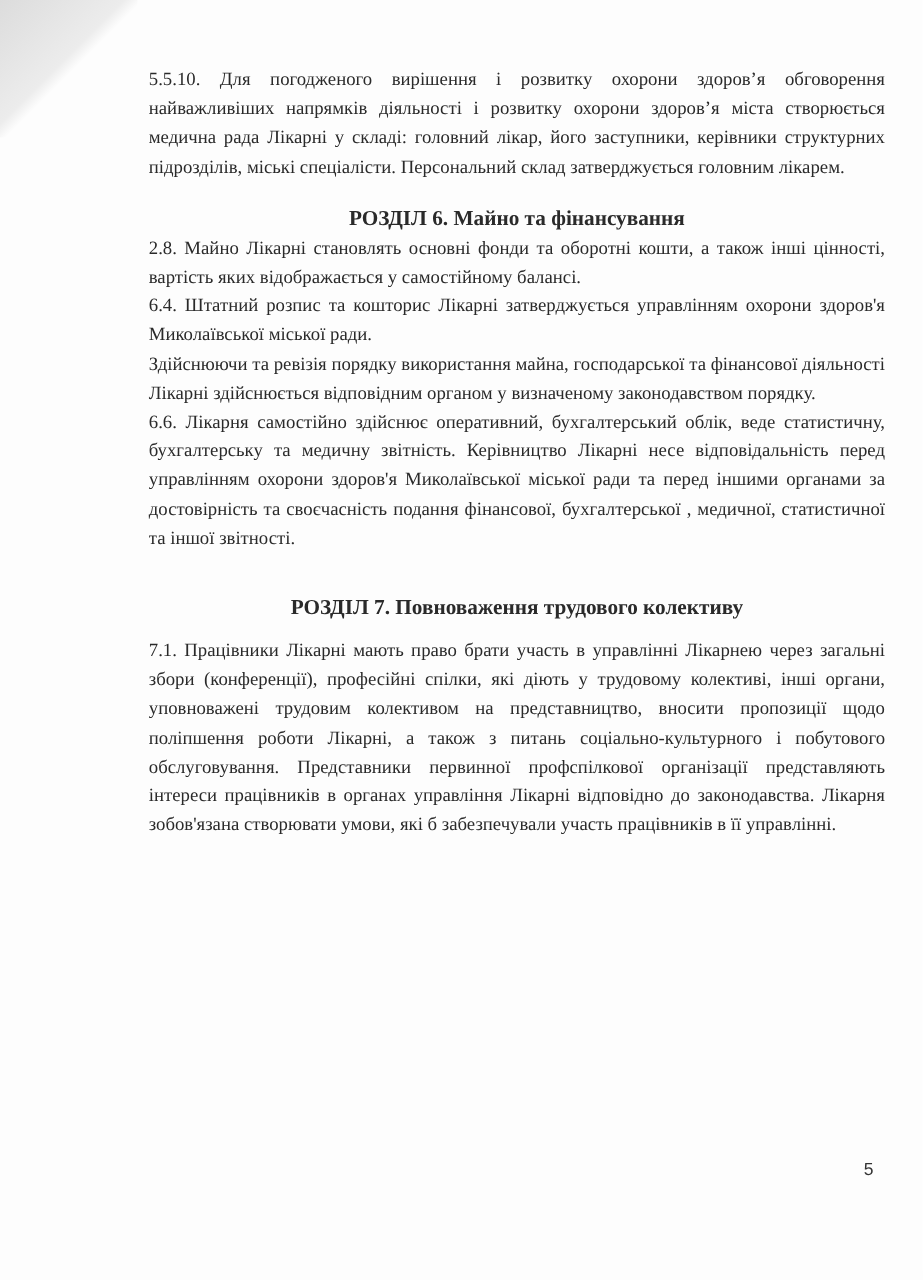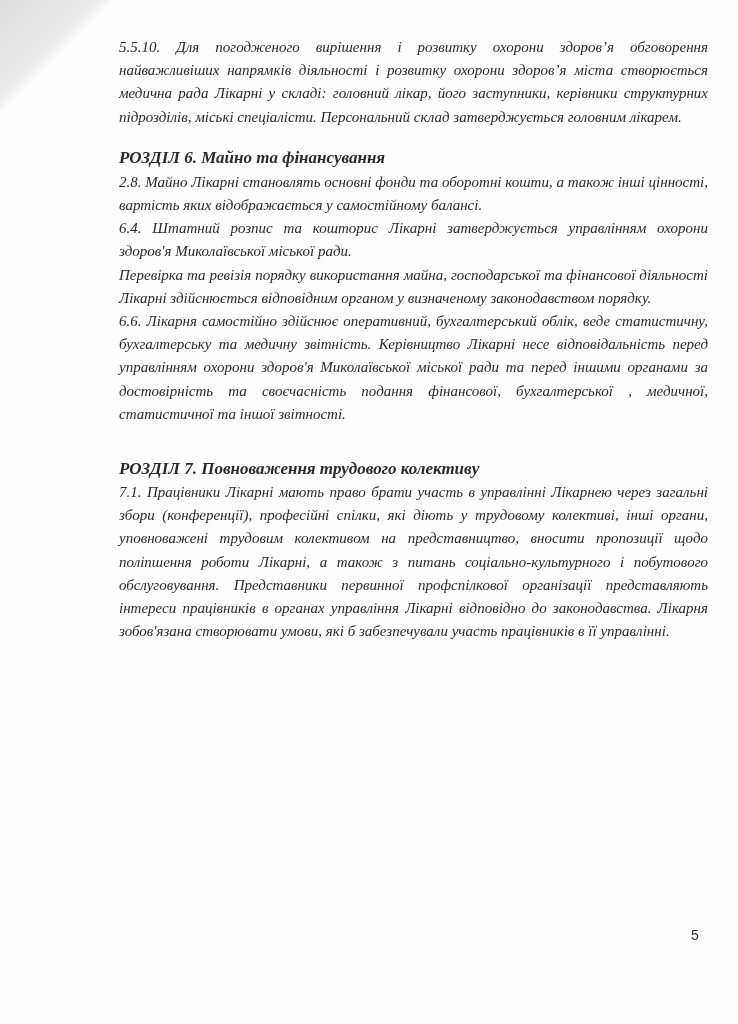--- a/index.html
+++ b/index.html
@@ -11,49 +11,49 @@
     }
     .page {
       position: absolute; left: 0; top: 0; width: 738px; height: 1024px;
       background: #fdfdfd;
     }
     .corner-shadow {
       position: absolute; left: 0; top: 0; width: 110px; height: 110px;
       background: linear-gradient(135deg, #dcdcdc 0%, #ececec 45%, rgba(255,255,255,0) 52%);
     }
     .content {
-      position: absolute; left: 119px; top: 36px; width: 589px;
-      font-size: 15px; line-height: 23.2px; text-align: justify; font-style: italic;
+      position: absolute; left: 119px; top: 53px; width: 589px;
+      font-size: 15px; line-height: 23.2px; text-align: justify;
     }
     .para { margin: 0; }
     .heading {
-      font-weight: bold; font-size: 17px;
+      font-weight: bold; text-align: center; font-size: 17px;
       margin: 0; line-height: 24px;
     }
     .h6 { margin-top: 17px; margin-bottom: 1px; }
-    .h7 { margin-top: 31px; margin-bottom: 0px; }
+    .h7 { margin-top: 31px; margin-bottom: 12px; }
     .pagenum {
       position: absolute; left: 691px; top: 927px;
       font-family: "Liberation Sans", "DejaVu Sans", sans-serif;
       font-size: 14px; color: #333;
     }
   </style>
 </head>
 <body>
 
 <div class="page">
   <div class="corner-shadow"></div>
 
   <div class="content">
     <p class="para">5.5.10. Для погодженого вирішення і розвитку охорони здоров’я обговорення найважливіших напрямків діяльності і розвитку охорони здоров’я міста створюється медична рада Лікарні у складі: головний лікар, його заступники, керівники структурних підрозділів, міські спеціалісти. Персональний склад затверджується головним лікарем.</p>
 
     <h2 class="heading h6">РОЗДІЛ 6. Майно та фінансування</h2>
     <p class="para">2.8. Майно Лікарні становлять основні фонди та оборотні кошти, а також інші цінності, вартість яких відображається у самостійному балансі.</p>
     <p class="para">6.4. Штатний розпис та кошторис Лікарні затверджується управлінням охорони здоров'я Миколаївської міської ради.</p>
-    <p class="para">Перевірка та ревізія порядку використання майна, господарської та фінансової діяльності Лікарні здійснюється відповідним органом у визначеному законодавством порядку.</p>
+    <p class="para">Здійснюючи та ревізія порядку використання майна, господарської та фінансової діяльності Лікарні здійснюється відповідним органом у визначеному законодавством порядку.</p>
     <p class="para">6.6. Лікарня самостійно здійснює оперативний, бухгалтерський облік, веде статистичну, бухгалтерську та медичну звітність. Керівництво Лікарні несе відповідальність перед управлінням охорони здоров'я Миколаївської міської ради та перед іншими органами за достовірність та своєчасність подання фінансової, бухгалтерської , медичної, статистичної та іншої звітності.</p>
 
     <h2 class="heading h7">РОЗДІЛ 7. Повноваження трудового колективу</h2>
     <p class="para">7.1. Працівники Лікарні мають право брати участь в управлінні Лікарнею через загальні збори (конференції), професійні спілки, які діють у трудовому колективі, інші органи, уповноважені трудовим колективом на представництво, вносити пропозиції щодо поліпшення роботи Лікарні, а також з питань соціально-культурного і побутового обслуговування. Представники первинної профспілкової організації представляють інтереси працівників в органах управління Лікарні відповідно до законодавства. Лікарня зобов'язана створювати умови, які б забезпечували участь працівників в її управлінні.</p>
   </div>
 
   <div class="pagenum">5</div>
 </div>
 
 </body></html>

